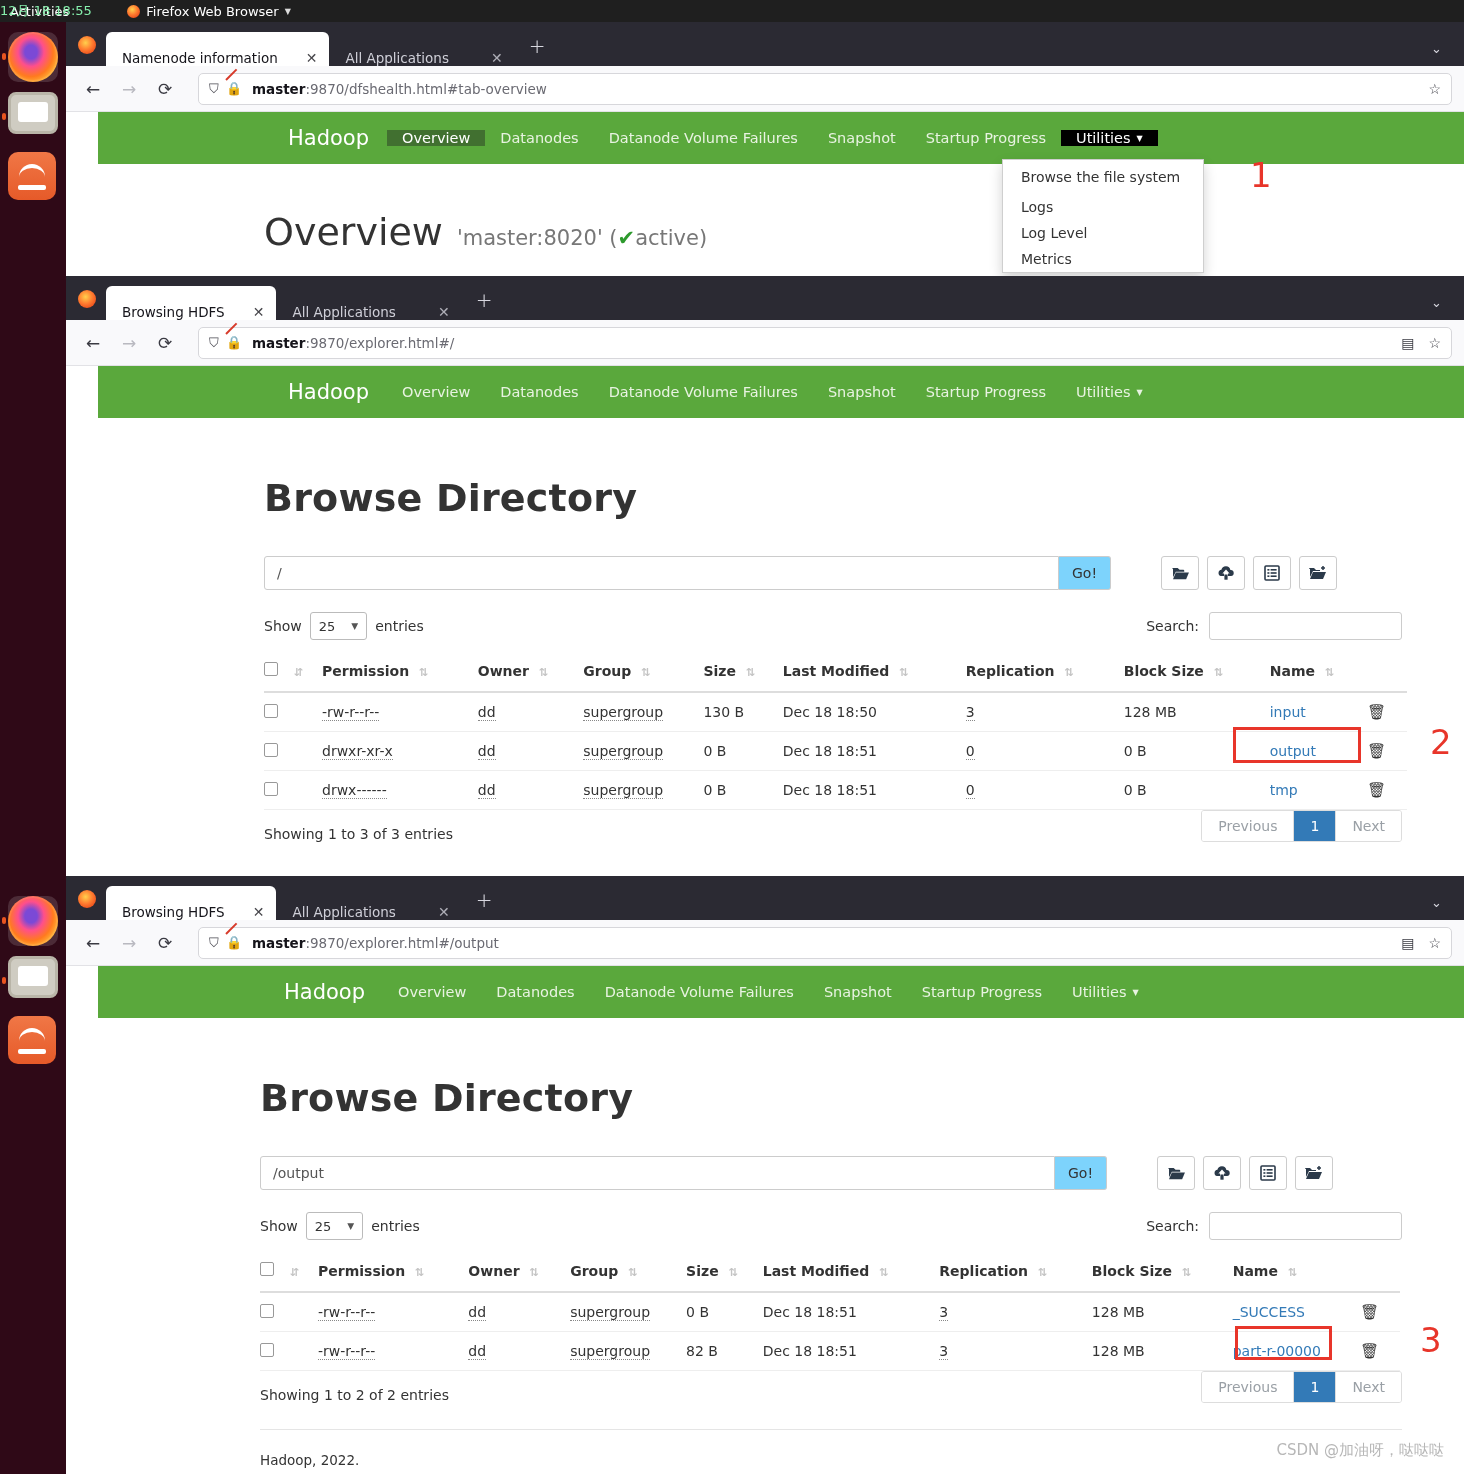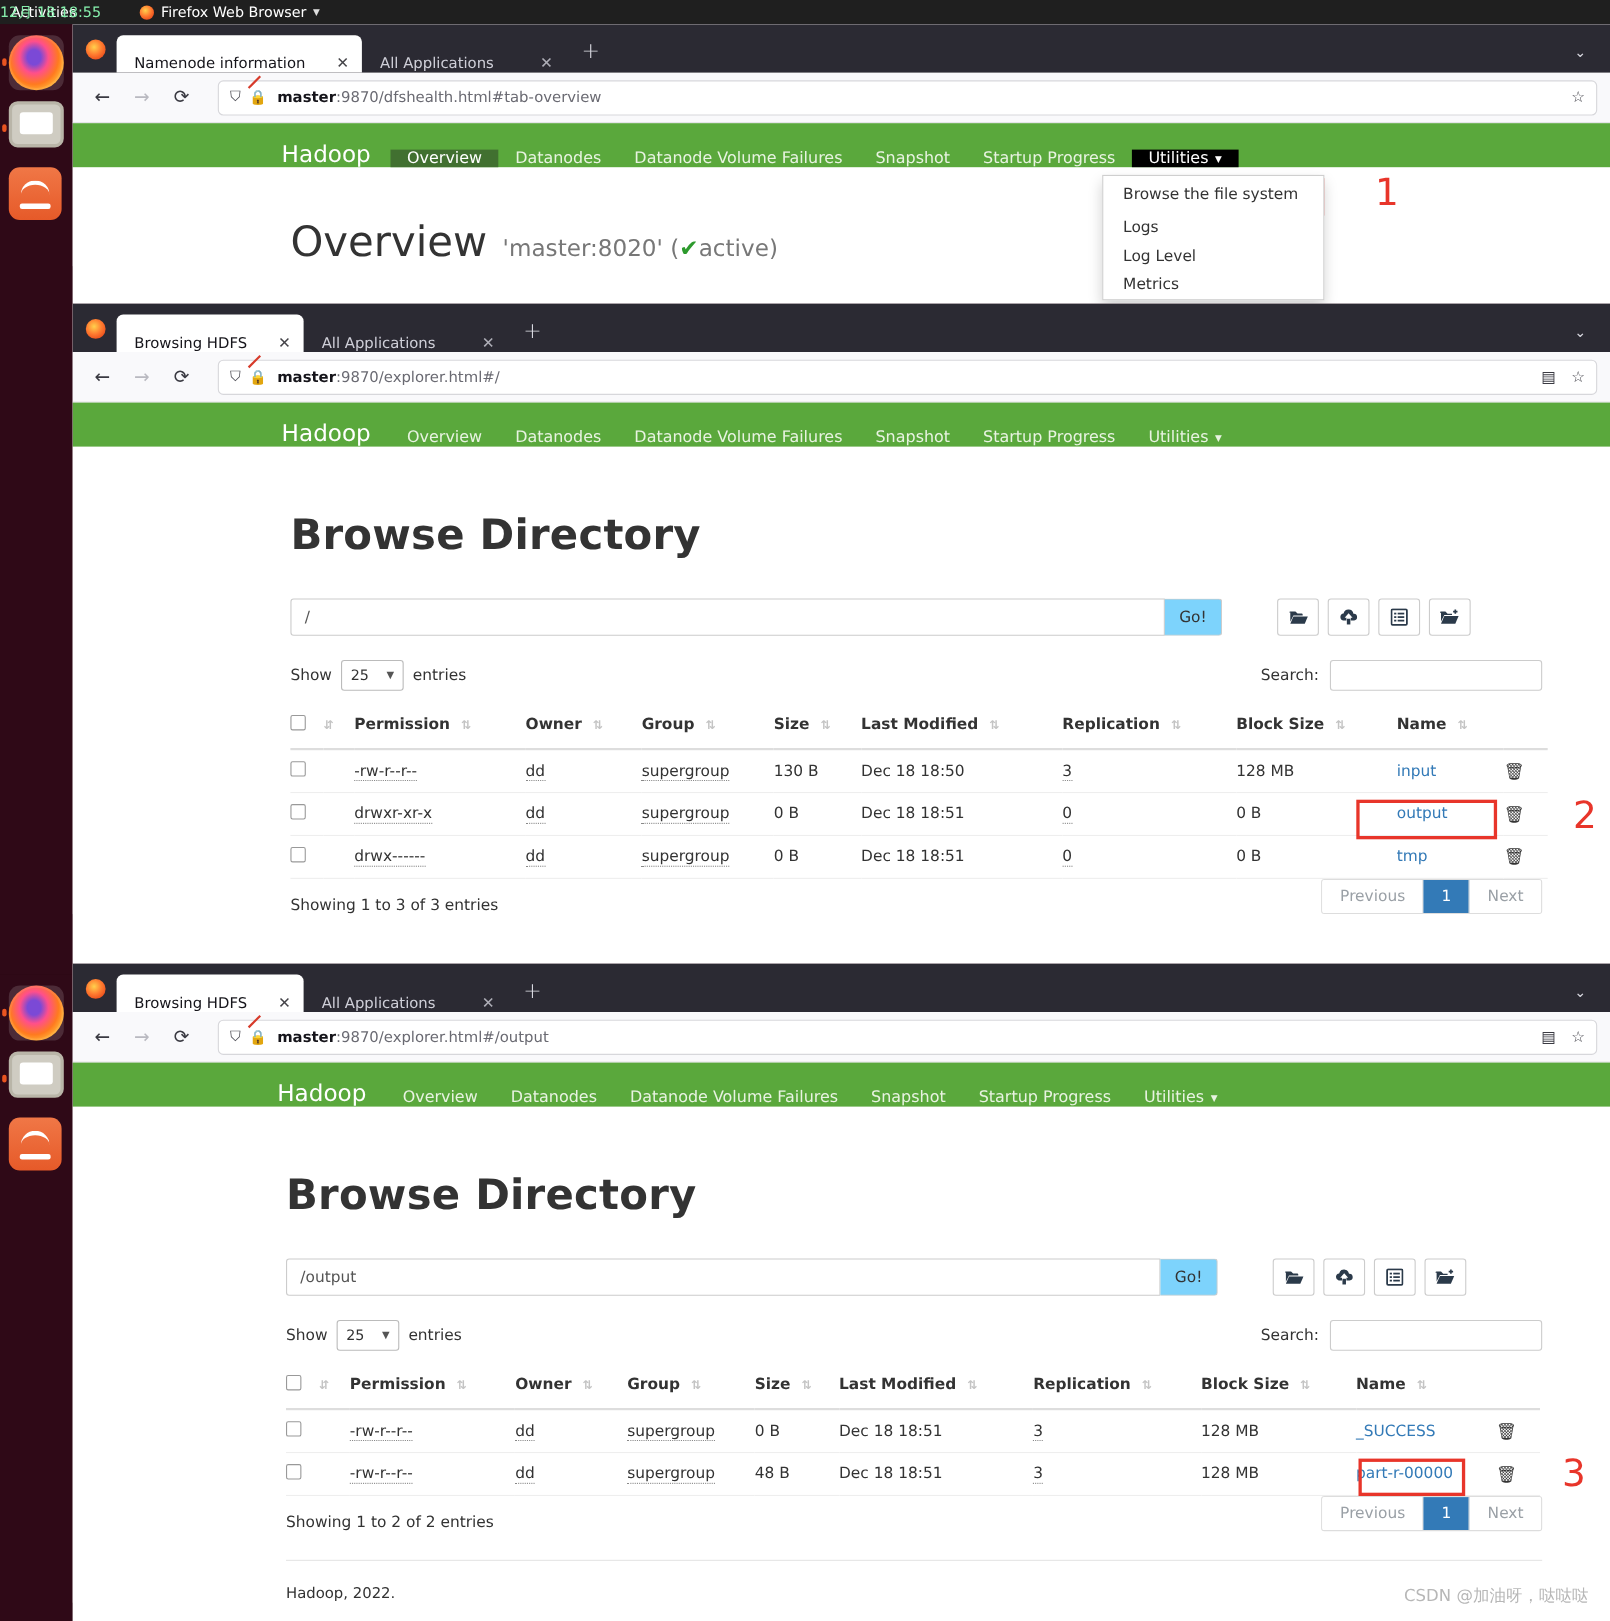--- a/index.html
+++ b/index.html
@@ -75,21 +75,21 @@
   .urlbar { flex: 1; height: 32px; background: #fff; border: 1px solid #d7d7db; border-radius: 5px;
             display: flex; align-items: center; padding: 0 10px; margin-left: 12px; font-size: 13.5px; }
   .urlbar .shield { margin-right: 8px; color: #4a4a52; font-size: 13px; }
   .urlbar .lockoff { margin-right: 9px; color: #4a4a52; font-size: 13px; position: relative; }
   .urlbar .lockoff .slash { position:absolute; left:-1px; top:-2px; width:15px; height:2px; background:#d73a2a; transform: rotate(-45deg); transform-origin: left center;}
   .urlbar .urltext { color: #6a6a72; }
   .urlbar .urltext b { color: #15141a; font-weight: 700; }
   .urlbar .right-icons { margin-left: auto; display: flex; align-items: center; gap: 14px; color: #3a3a42; font-size: 14px;}
 
   
-  .hnav { background: #5aa83c; height: 40px; display: flex; align-items: flex-end; padding-left: 190px; position: relative;}
+  .hnav { background: #5aa83c; height: 52px; display: flex; align-items: center; padding-left: 190px; position: relative; margin-left: 32px;}
   .w3 .hnav { padding-left: 186px; }
   .hnav .brand { display: flex; align-items: center; color: #fff; font-size: 21px; padding: 0 18px 0 0; }
   .hnav .hitem { display: flex; align-items: center; color: #e8f3e1; font-size: 14.5px; padding: 0 15px; white-space: nowrap;}
   .hnav .hitem.active { background: #417030; color: #fff; }
   .hnav .hitem.open { background: #000; color: #fff; }
   .hnav .caretdn { margin-left: 6px; font-size: 8px; }
 
   .dropdown { position: absolute; background: #fff; border: 1px solid #cfcfcf; box-shadow: 0 6px 12px rgba(0,0,0,.18);
               width: 202px; padding: 0 0; z-index: 30;}
   .dropdown .ditem { padding: 5px 18px; font-size: 14px; color: #333; }
@@ -534,21 +534,21 @@
           <td>128 MB</td>
           <td><span class="link">_SUCCESS</span></td>
           <td class="trash">🗑</td>
         </tr>
         <tr>
           <td><span class="cbx"></span></td>
             <td></td>
           <td><span class="dotted">-rw-r--r--</span></td>
           <td><span class="dotted">dd</span></td>
           <td><span class="dotted">supergroup</span></td>
-          <td>48 B</td>
+          <td>82 B</td>
           <td>Dec 18 18:51</td>
           <td><span class="dotted">3</span></td>
           <td>128 MB</td>
           <td><span class="link">part-r-00000</span></td>
           <td class="trash">🗑</td>
         </tr>
       </tbody>
     </table>
 
     <div class="botrow">

